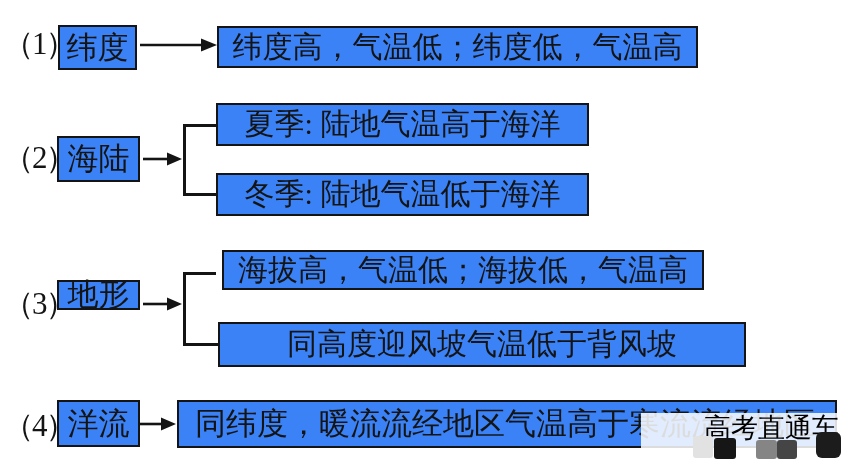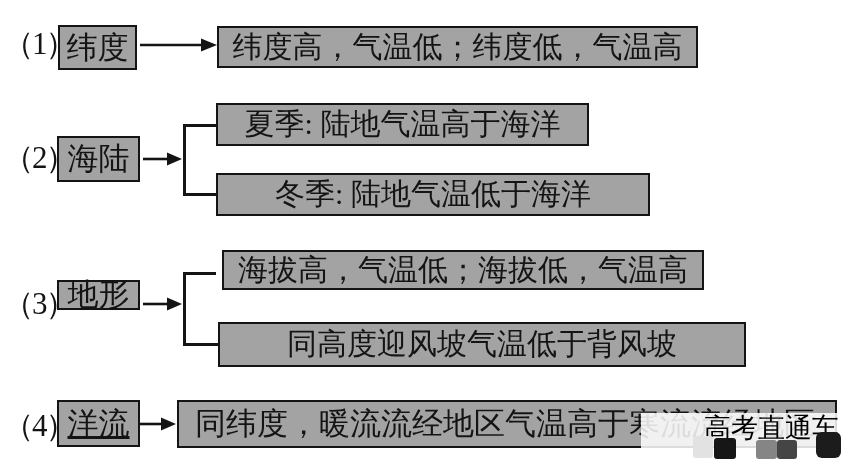--- a/index.html
+++ b/index.html
@@ -15,21 +15,21 @@
   .idx {
     position: absolute;
     font-size: 31px;
     line-height: 1;
     white-space: nowrap;
     letter-spacing: -2px;
   }
   .nbox {
     position: absolute;
     border: 2.5px solid #141414;
-    background: #a3a3a3;
+    background: #3b82f6;
     display: flex;
     align-items: center;
     justify-content: center;
     white-space: nowrap;
     box-sizing: border-box;
   }
   .factor { font-size: 31px; }
   .outcome { font-size: 30px; }
   .arrow { position: absolute; display: block; }
   .hline { position: absolute; height: 2.5px; background: #141414; }
@@ -67,40 +67,40 @@
     <span class="idx" style="left:3px; top:142px;">（2）</span>
     <div class="nbox factor" style="left:57px; top:136px; width:83px; height:46px;">海陆</div>
     <svg class="arrow" style="left:143px; top:151px;" width="40" height="16" viewBox="0 0 40 16">
       <line x1="0" y1="8" x2="26" y2="8" stroke="#141414" stroke-width="2.6"></line>
       <polygon points="24,1.5 39,8 24,14.5" fill="#141414"></polygon>
     </svg>
     <div class="vline" style="left:183px; top:124px; height:71px;"></div>
     <div class="hline" style="left:183px; top:124px; width:33px;"></div>
     <div class="hline" style="left:183px; top:193px; width:33px;"></div>
     <div class="nbox outcome" style="left:216px; top:103px; width:373px; height:43px;">夏季: 陆地气温高于海洋</div>
-    <div class="nbox outcome" style="left:216px; top:173px; width:434px; height:43px;text-align:right;">冬季: 陆地气温低于海洋</div>
+    <div class="nbox outcome" style="left:216px; top:173px; width:373px; height:43px;text-align:right;">冬季: 陆地气温低于海洋</div>
   </div>
 
   <div>
     <span class="idx" style="left:3px; top:288px;">（3）</span>
     <div class="nbox factor" style="left:57px; top:280px; width:83px; height:30px;">地形</div>
     <svg class="arrow" style="left:143px; top:296px;" width="40" height="16" viewBox="0 0 40 16">
       <line x1="0" y1="8" x2="26" y2="8" stroke="#141414" stroke-width="2.6"></line>
       <polygon points="24,1.5 39,8 24,14.5" fill="#141414"></polygon>
     </svg>
     <div class="vline" style="left:183px; top:272px; height:74px;"></div>
     <div class="hline" style="left:183px; top:272px; width:33px;"></div>
     <div class="hline" style="left:183px; top:343px; width:35px;"></div>
     <div class="nbox outcome" style="left:216px; top:250px; width:482px; height:40px;margin-left:6px;">海拔高，气温低；海拔低，气温高</div>
     <div class="nbox outcome" style="left:218px; top:322px; width:528px; height:45px;">同高度迎风坡气温低于背风坡</div>
   </div>
 
   <div>
     <span class="idx" style="left:3px; top:410px;">（4）</span>
-    <div class="nbox factor" style="left:57px; top:400px; width:83px; height:47px;text-decoration:underline;">洋流</div>
+    <div class="nbox factor" style="left:57px; top:400px; width:83px; height:47px;">洋流</div>
     <svg class="arrow" style="left:140px; top:416px;" width="37" height="16" viewBox="0 0 37 16">
       <line x1="0" y1="8" x2="23" y2="8" stroke="#141414" stroke-width="2.6"></line>
       <polygon points="21,1.5 36,8 21,14.5" fill="#141414"></polygon>
     </svg>
     <div class="nbox outcome" style="left:177px; top:400px; width:660px; height:48px; justify-content:flex-start; padding-left:16px; font-size:31px;">同纬度，暖流流经地区气温高于寒流流经地区</div>
   </div>
 
   <div>
     <div class="wm-overlay"></div>
     <span class="wm-text">高考直通车</span>

